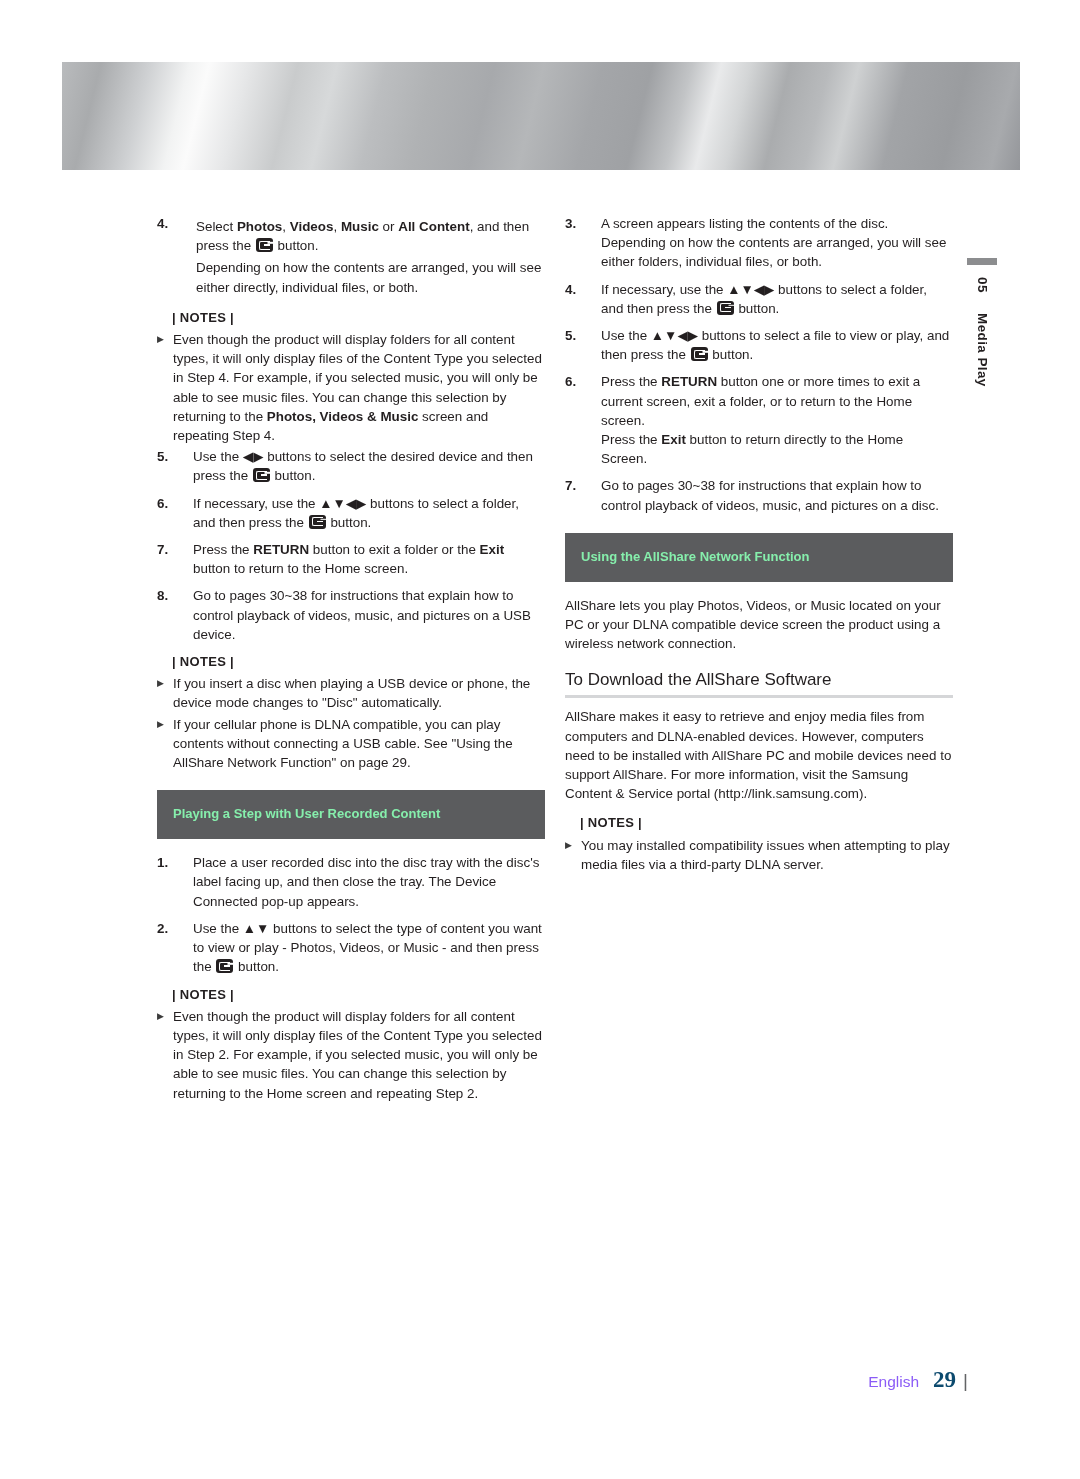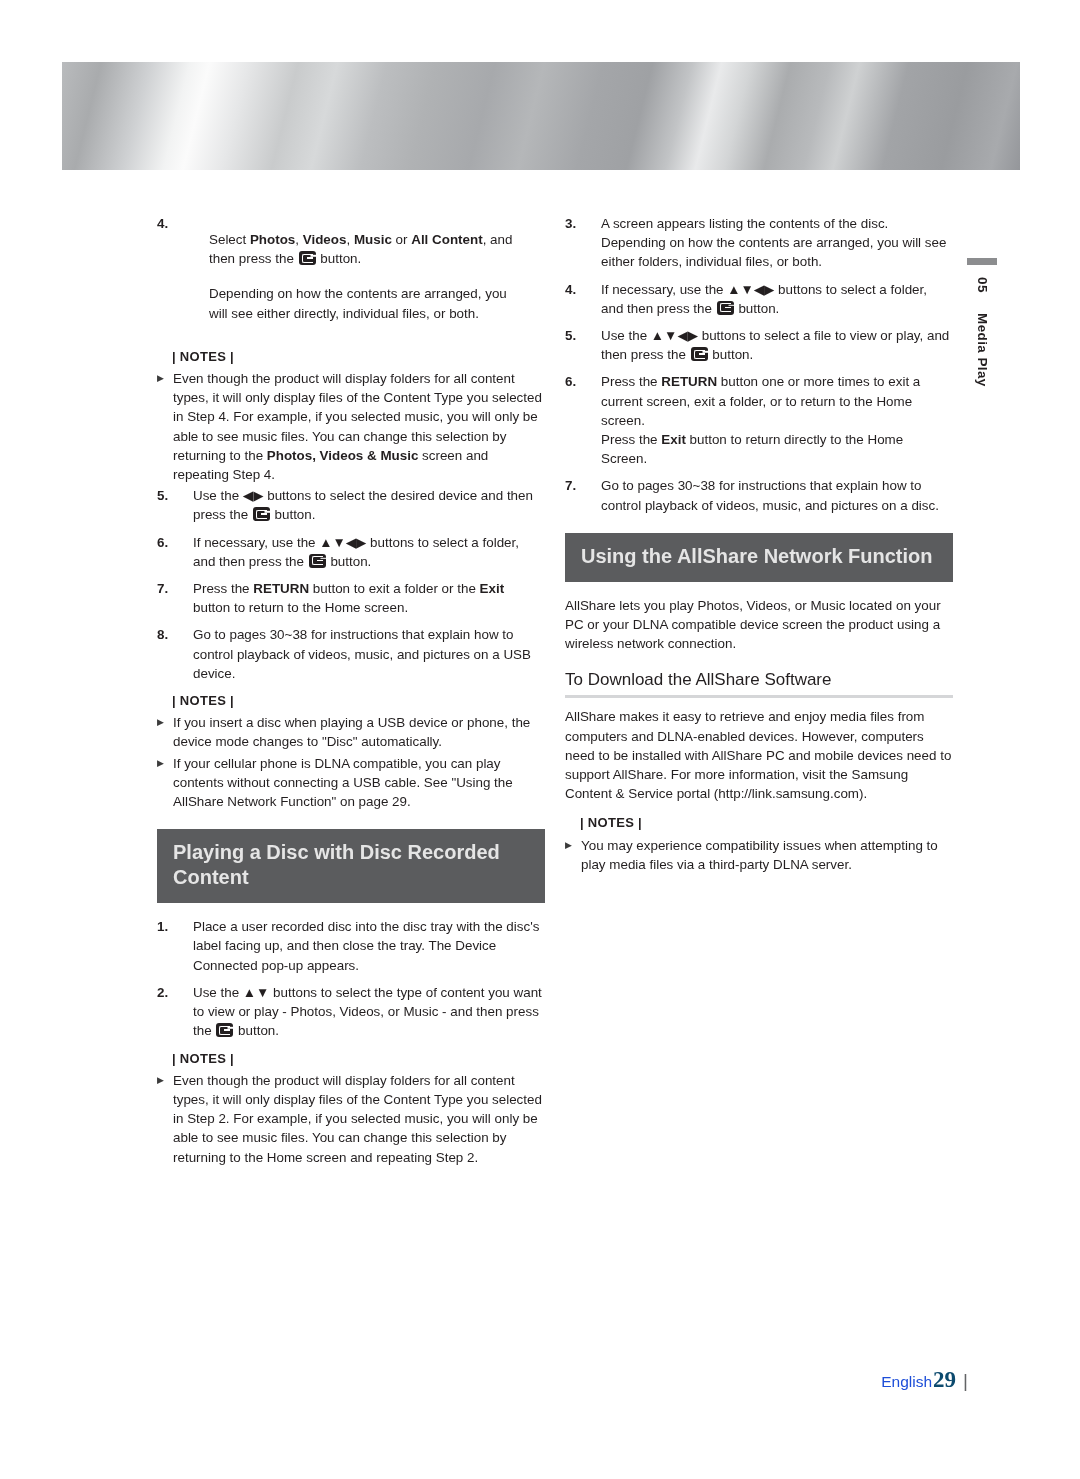--- a/index.html
+++ b/index.html
@@ -67,21 +67,21 @@
     display: flex;
     margin-bottom: 8px;
   }
   .step-num {
     width: 36px;
     flex: 0 0 36px;
     font-weight: bold;
     font-size: 13.4px;
   }
   .step-body { flex: 1 1 auto; }
-  .step-body p { margin: 16px; }
+  .step-body p { margin: 3px; }
 
   
   .para {
     margin: 0 0 10px 0;
   }
 
   
   .notes-label {
     font-weight: bold;
     font-size: 13px;
@@ -96,23 +96,23 @@
     flex: 0 0 16px;
     font-size: 9px;
     line-height: 19.2px;
     color: #3b3b3b;
   }
   .note-text { flex: 1 1 auto; }
 
   
   .sect-bar {
     background: #5b5c5e;
-    color: #e5e5e5;
-    font-weight: bold;
-    font-size: 20px;
+    color: #86efac;
+    font-weight: bold;
+    font-size: 13px;
     line-height: 25px;
     padding: 11px 16px 13px 16px;
     margin: 18px 0 14px 0;
   }
 
   
   .sub-head {
     font-weight: normal;
     font-size: 17px;
     line-height: 22px;
@@ -187,22 +187,22 @@
   #footer {
     position: absolute;
     right: 112px;
     bottom: 86px;
     display: flex;
     align-items: baseline;
     white-space: nowrap;
   }
   #footer .f-lang {
     font-size: 15.5px;
-    color: #1d4ed8;
-    margin-right: 1px;
+    color: #8b5cf6;
+    margin-right: 14px;
   }
   #footer .f-page {
     font-family: "Liberation Serif", serif;
     font-size: 23px;
     font-weight: bold;
     color: #0c4a6e;
   }
   #footer .f-bar {
     margin-left: 7px;
     font-size: 19px;
@@ -250,21 +250,21 @@
   <div class="notes-label">| NOTES |</div>
   <div class="note">
     <div class="note-bullet">▶</div>
     <div class="note-text">If you insert a disc when playing a USB device or phone, the device mode changes to "Disc" automatically.</div>
   </div>
   <div class="note">
     <div class="note-bullet">▶</div>
     <div class="note-text">If your cellular phone is DLNA compatible, you can play contents without connecting a USB cable. See "Using the AllShare Network Function" on page 29.</div>
   </div>
 
-  <div class="sect-bar">Playing a Disc with Disc Recorded Content</div>
+  <div class="sect-bar">Playing a Step with User Recorded Content</div>
 
 
   <div class="step">
     <div class="step-num">1.</div>
     <div class="step-body">Place a user recorded disc into the disc tray with the disc's label facing up, and then close the tray. The Device Connected pop-up appears.</div>
   </div>
   <div class="step">
     <div class="step-num">2.</div>
     <div class="step-body">Use the ▲▼ buttons to select the type of content you want to view or play - Photos, Videos, or Music - and then press the <span class="ent"></span> button.</div>
   </div>
@@ -304,21 +304,21 @@
   <p class="para">AllShare lets you play Photos, Videos, or Music located on your PC or your DLNA compatible device screen the product using a wireless network connection.</p>
 
   <div class="sub-head">To Download the AllShare Software</div>
   <div class="sub-rule"></div>
 
   <p class="para">AllShare makes it easy to retrieve and enjoy media files from computers and DLNA-enabled devices. However, computers need to be installed with AllShare PC and mobile devices need to support AllShare. For more information, visit the Samsung Content &amp; Service portal (http://link.samsung.com).</p>
 
   <div class="notes-label">| NOTES |</div>
   <div class="note">
     <div class="note-bullet">▶</div>
-    <div class="note-text">You may experience compatibility issues when attempting to play media files via a third-party DLNA server.</div>
+    <div class="note-text">You may installed compatibility issues when attempting to play media files via a third-party DLNA server.</div>
   </div>
 </div>
 
 <div id="chapter-tab">
   <div class="tab-mark"></div>
   <div class="tab-text">
     <span class="tab-num">05</span>
     <span class="tab-name">Media Play</span>
   </div>
 </div>

